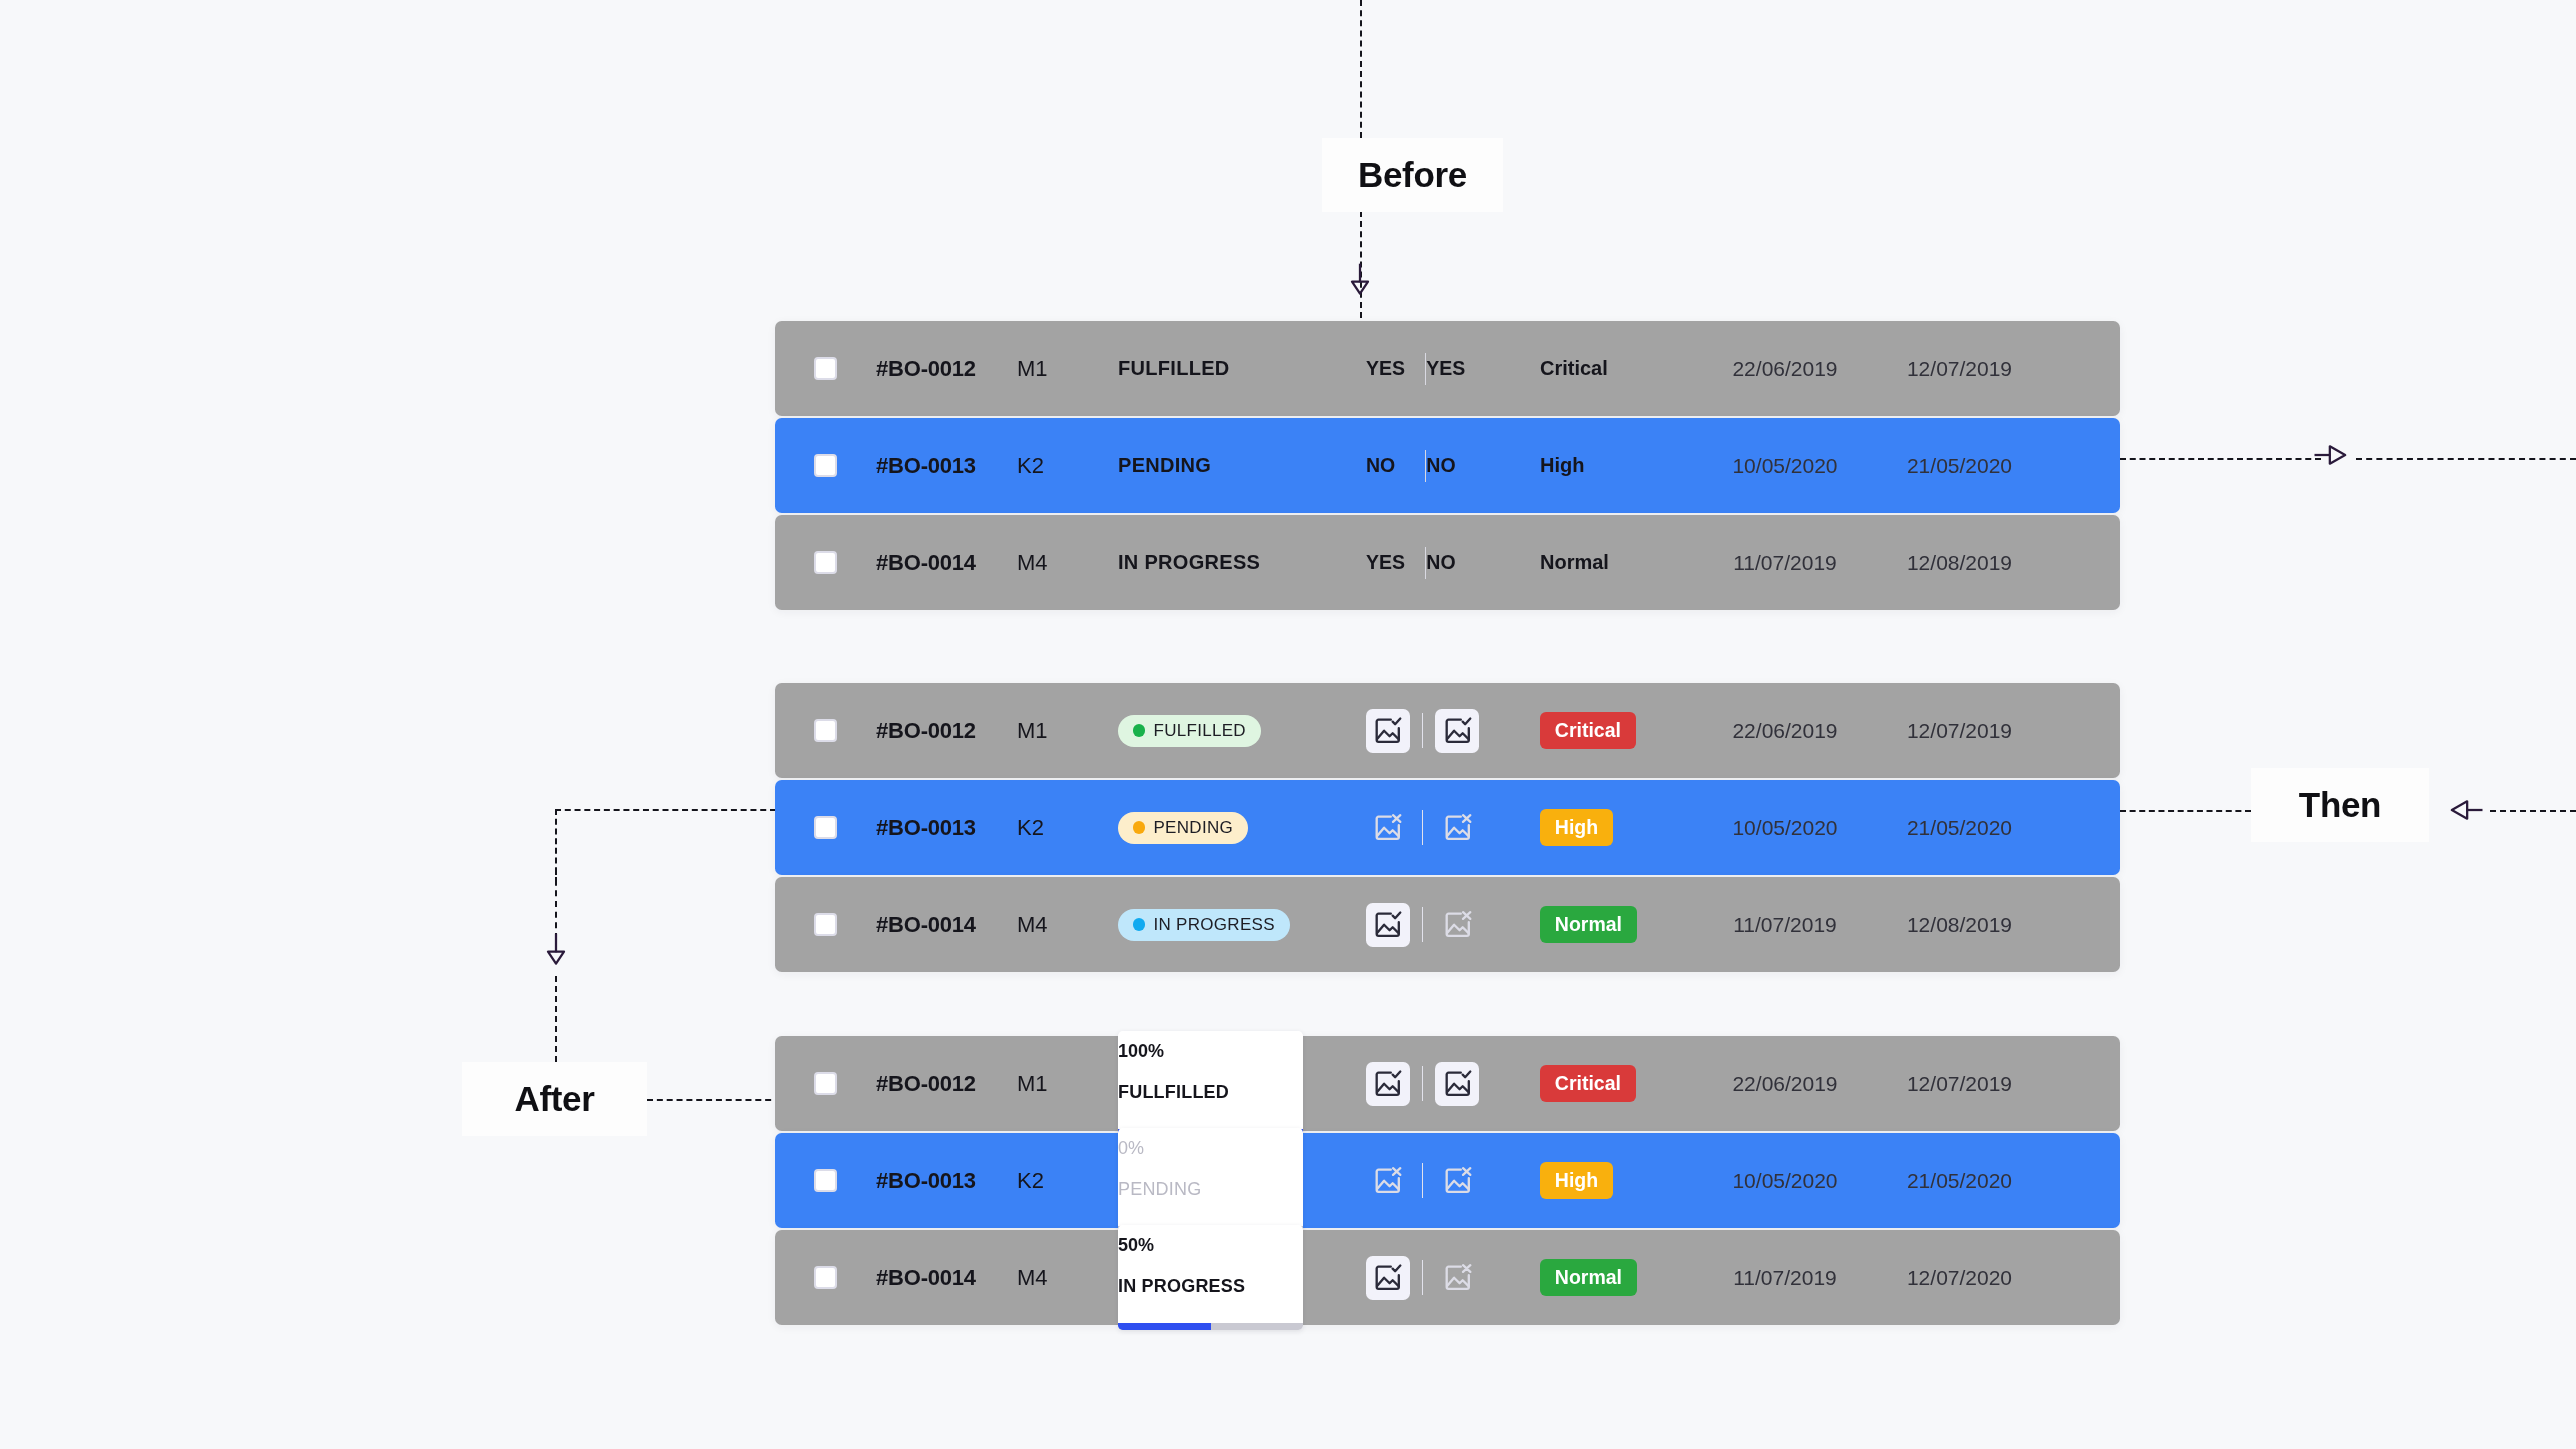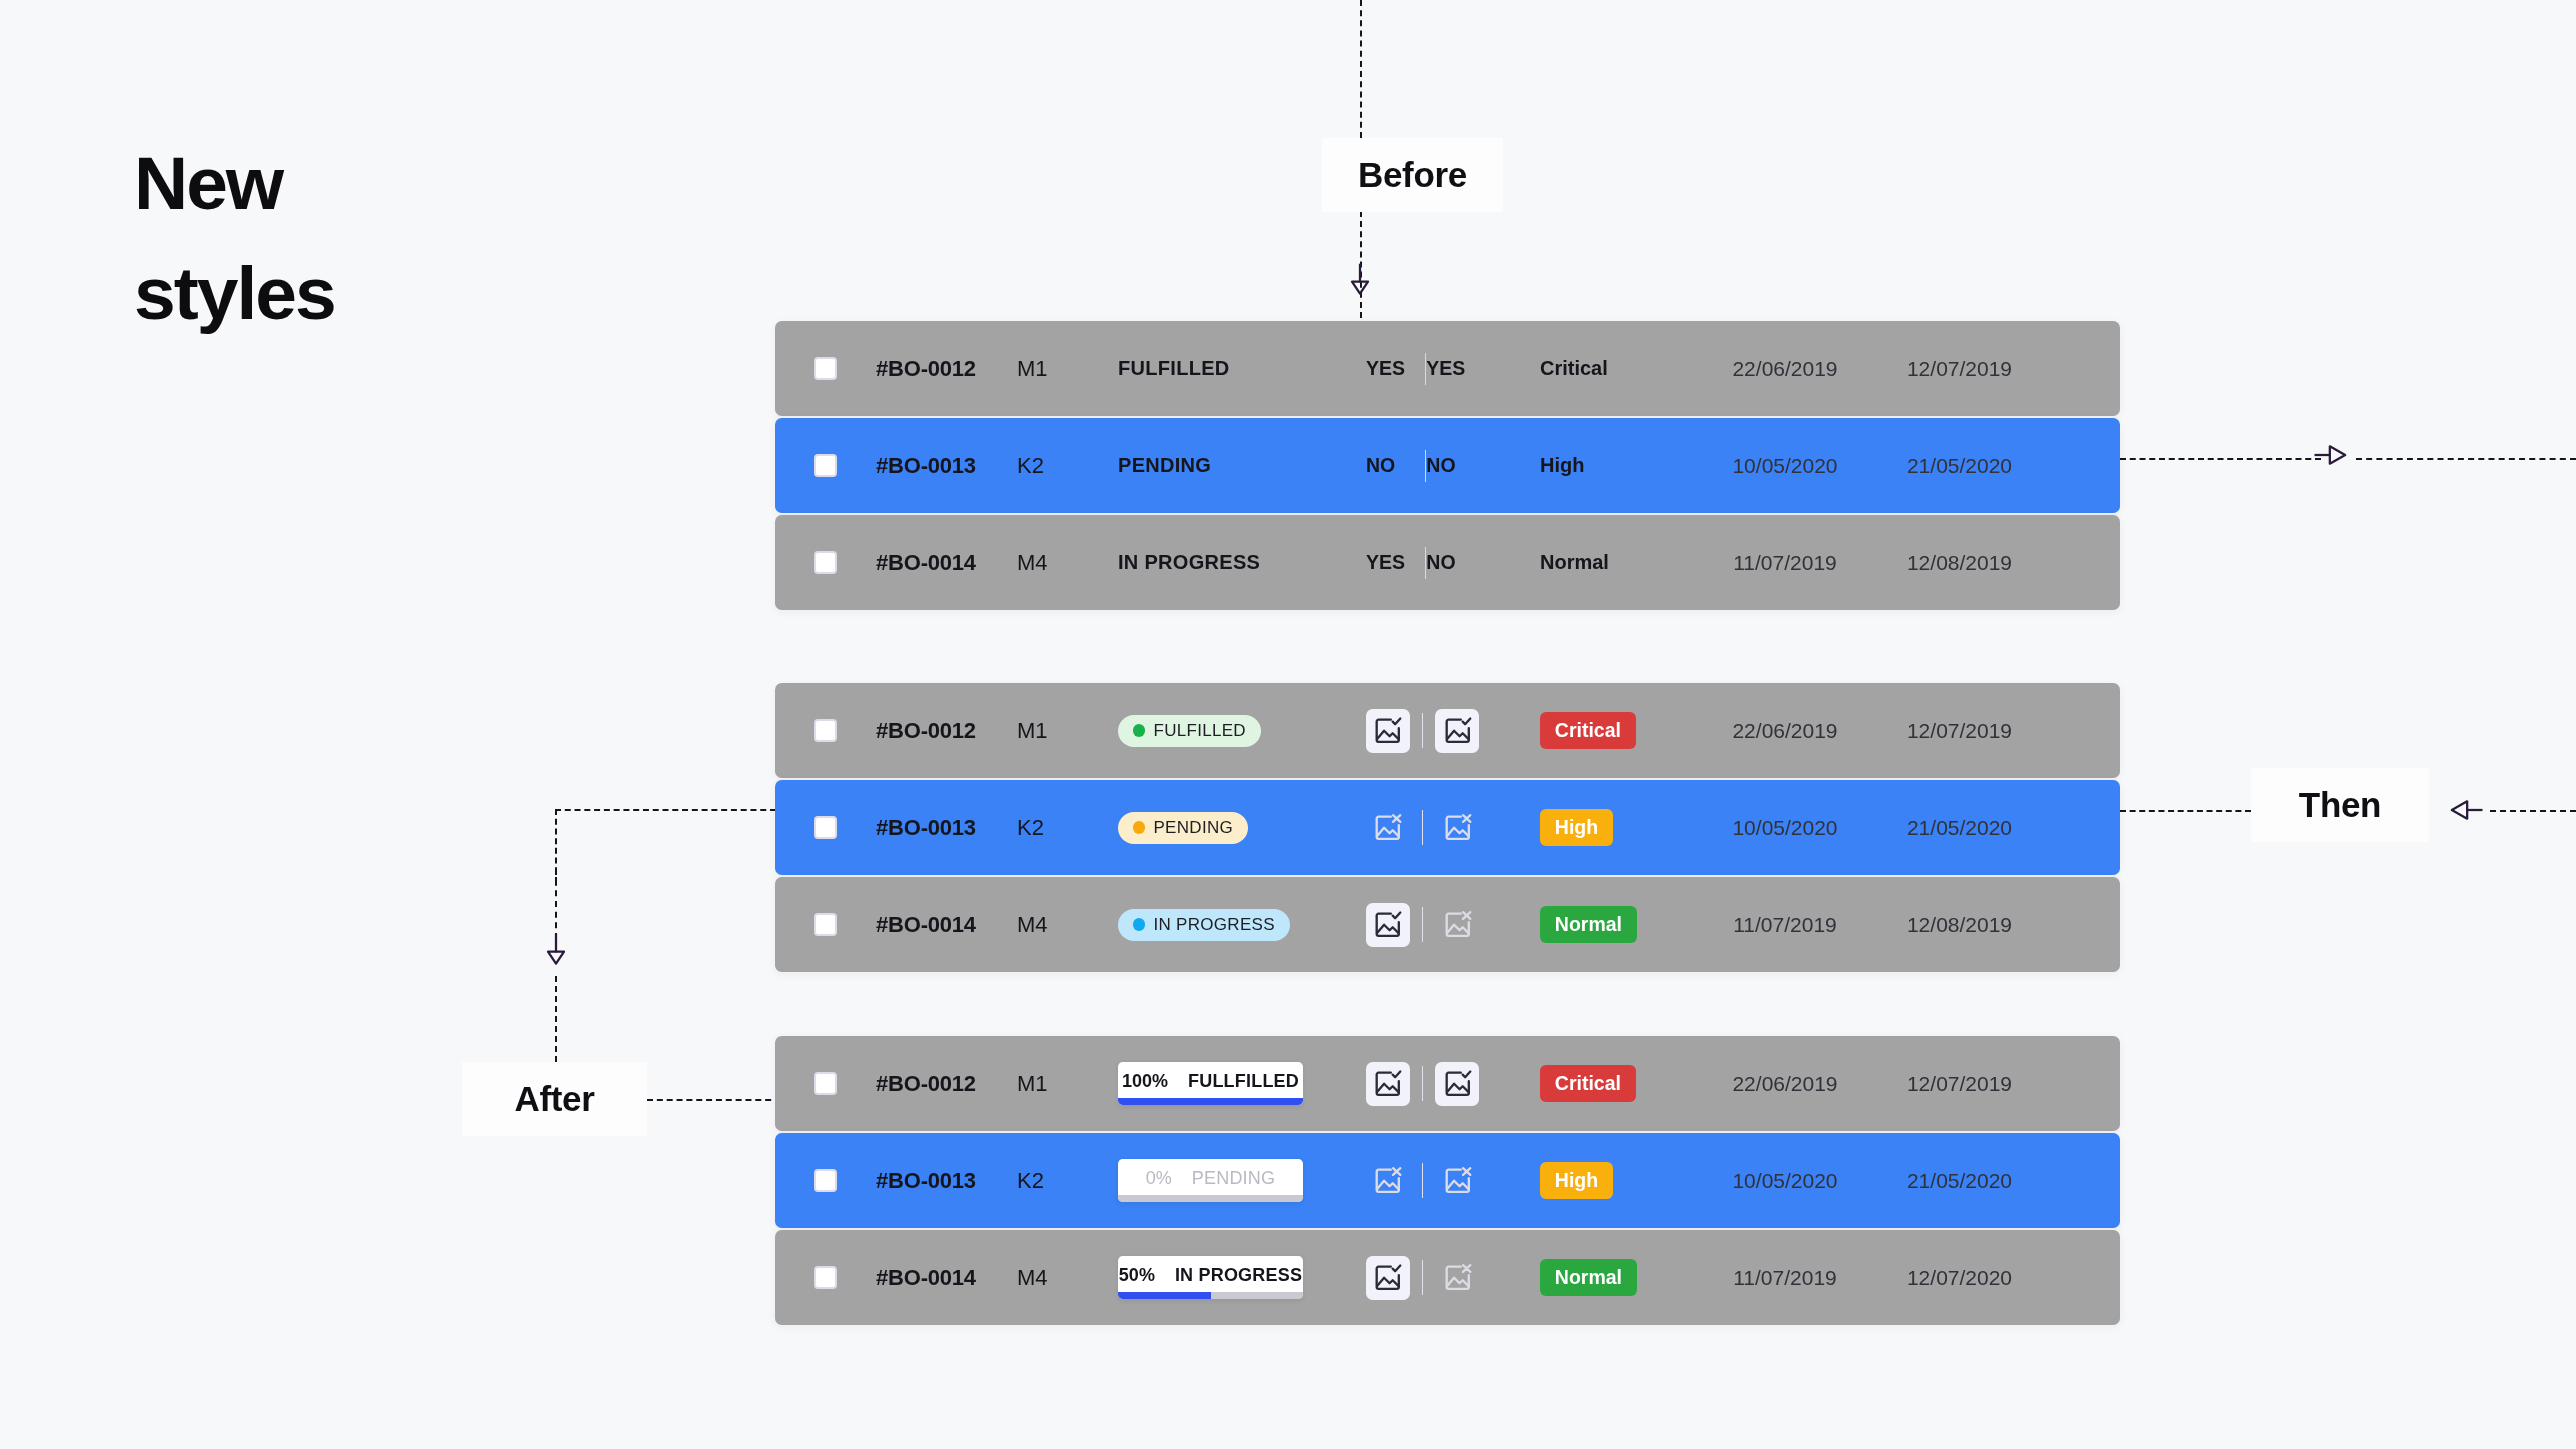--- a/index.html
+++ b/index.html
@@ -149,37 +149,34 @@
     width: 185px;
     background: #ffffff;
     border-radius: 4.7px;
     box-shadow: 0 1.3px 5.4px rgba(30,30,60,0.09);
     padding: 9.4px 0 0 0;
     position: relative;
     overflow: hidden;
   }
   .prog .ptext {
     display: flex; align-items: baseline; justify-content: center; gap: 20px;
-    padding-bottom: 6px;
+    padding-bottom: 26px;
+    flex-direction: column;
   }
   .prog .pct { font-size: 18px; font-weight: 600; color: #15151c; }
   .prog .plabel { font-size: 18px; font-weight: 600; color: #15151c; letter-spacing: 0.2px; }
   .prog.muted .pct, .prog.muted .plabel { color: #b9b9c4; font-weight: 500; }
   .prog .ptrack { height: 7.4px; width: 100%; background: #c9c9d2; }
   .prog .pfill { height: 7.4px; background: #2f4ff0; }
 </style>
 </head>
 <body>
 
 <div id="stage">
 
-  <div class="headline">
-    <div class="line">New</div>
-    <div class="line second">styles</div>
-  </div>
 
   <div class="dash-v" style="left:1360px; top:0px;    height:138px;"></div>
   <div class="dash-v" style="left:1360px; top:211px;  height:107px;"></div>
   <div class="arrow" style="left:1348px; top:262px;">
     <svg width="24" height="34" viewBox="0 0 36 50">
       <path d="M18 2 L18 30" stroke="#2a1a3a" stroke-width="3.4" fill="none"></path>
       <path d="M6 29 L30 29 L18 47 Z" stroke="#2a1a3a" stroke-width="3.4" fill="none" stroke-linejoin="round"></path>
     </svg>
   </div>
 

